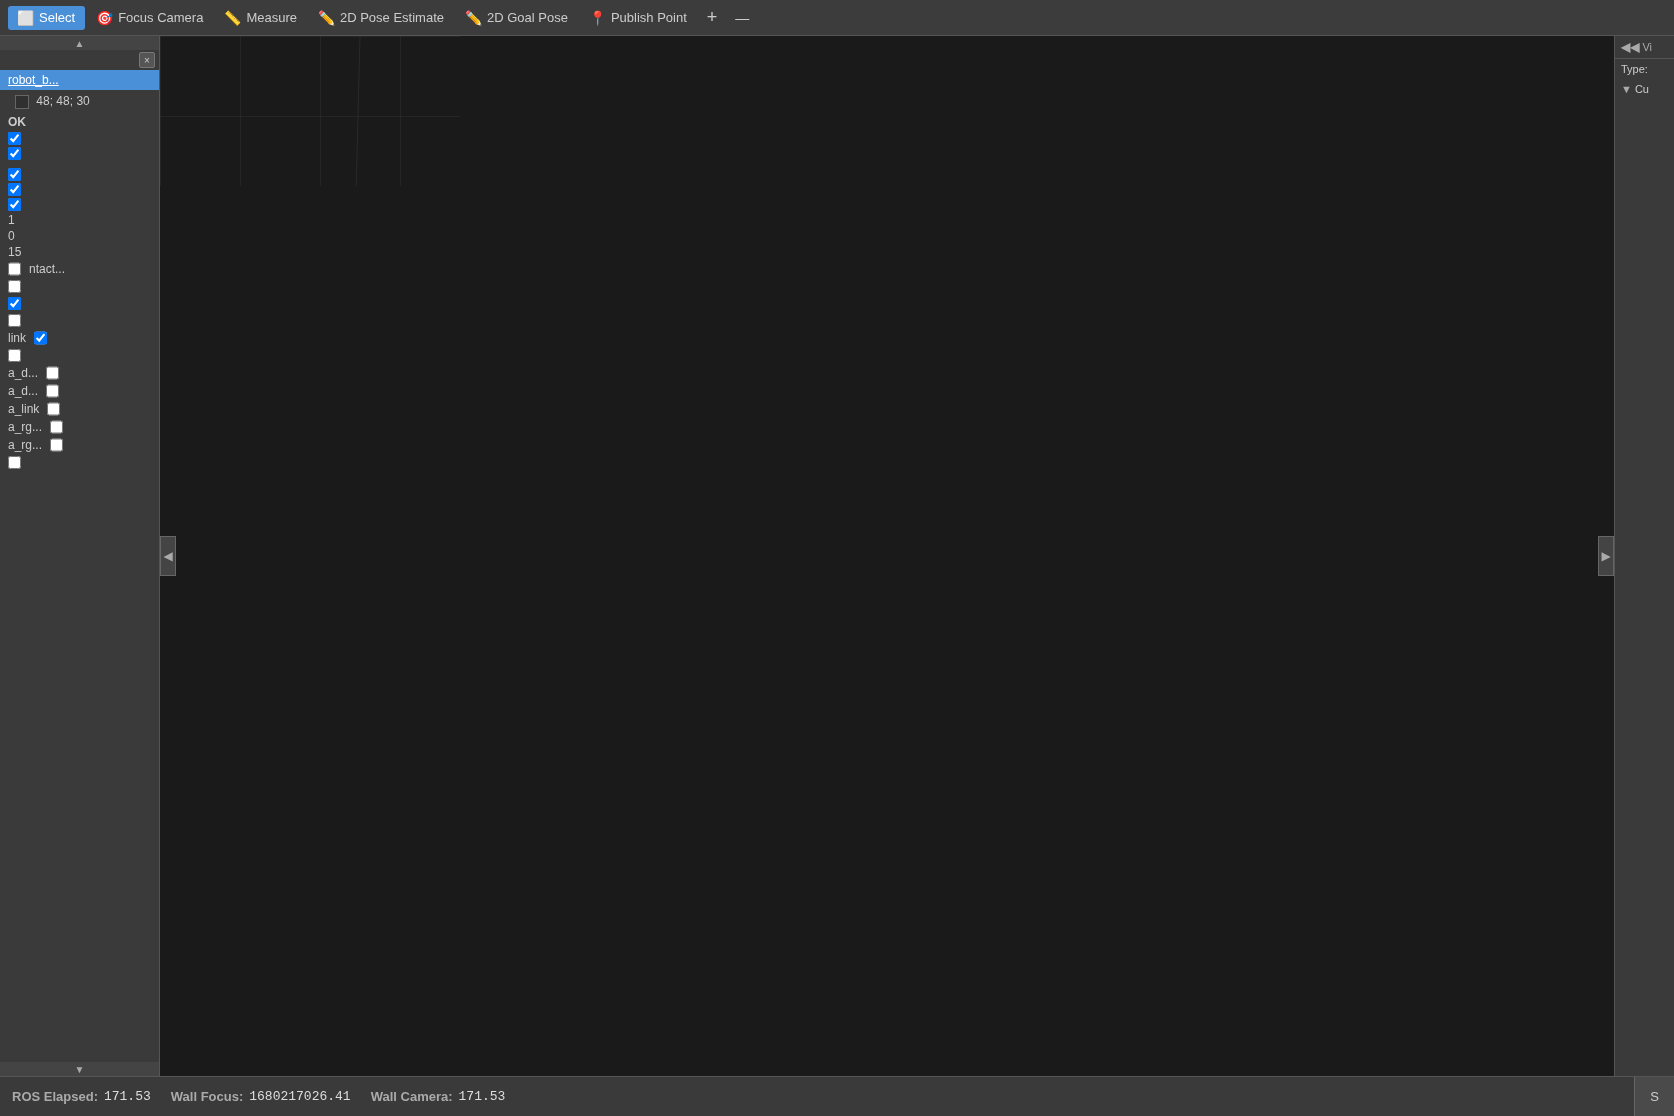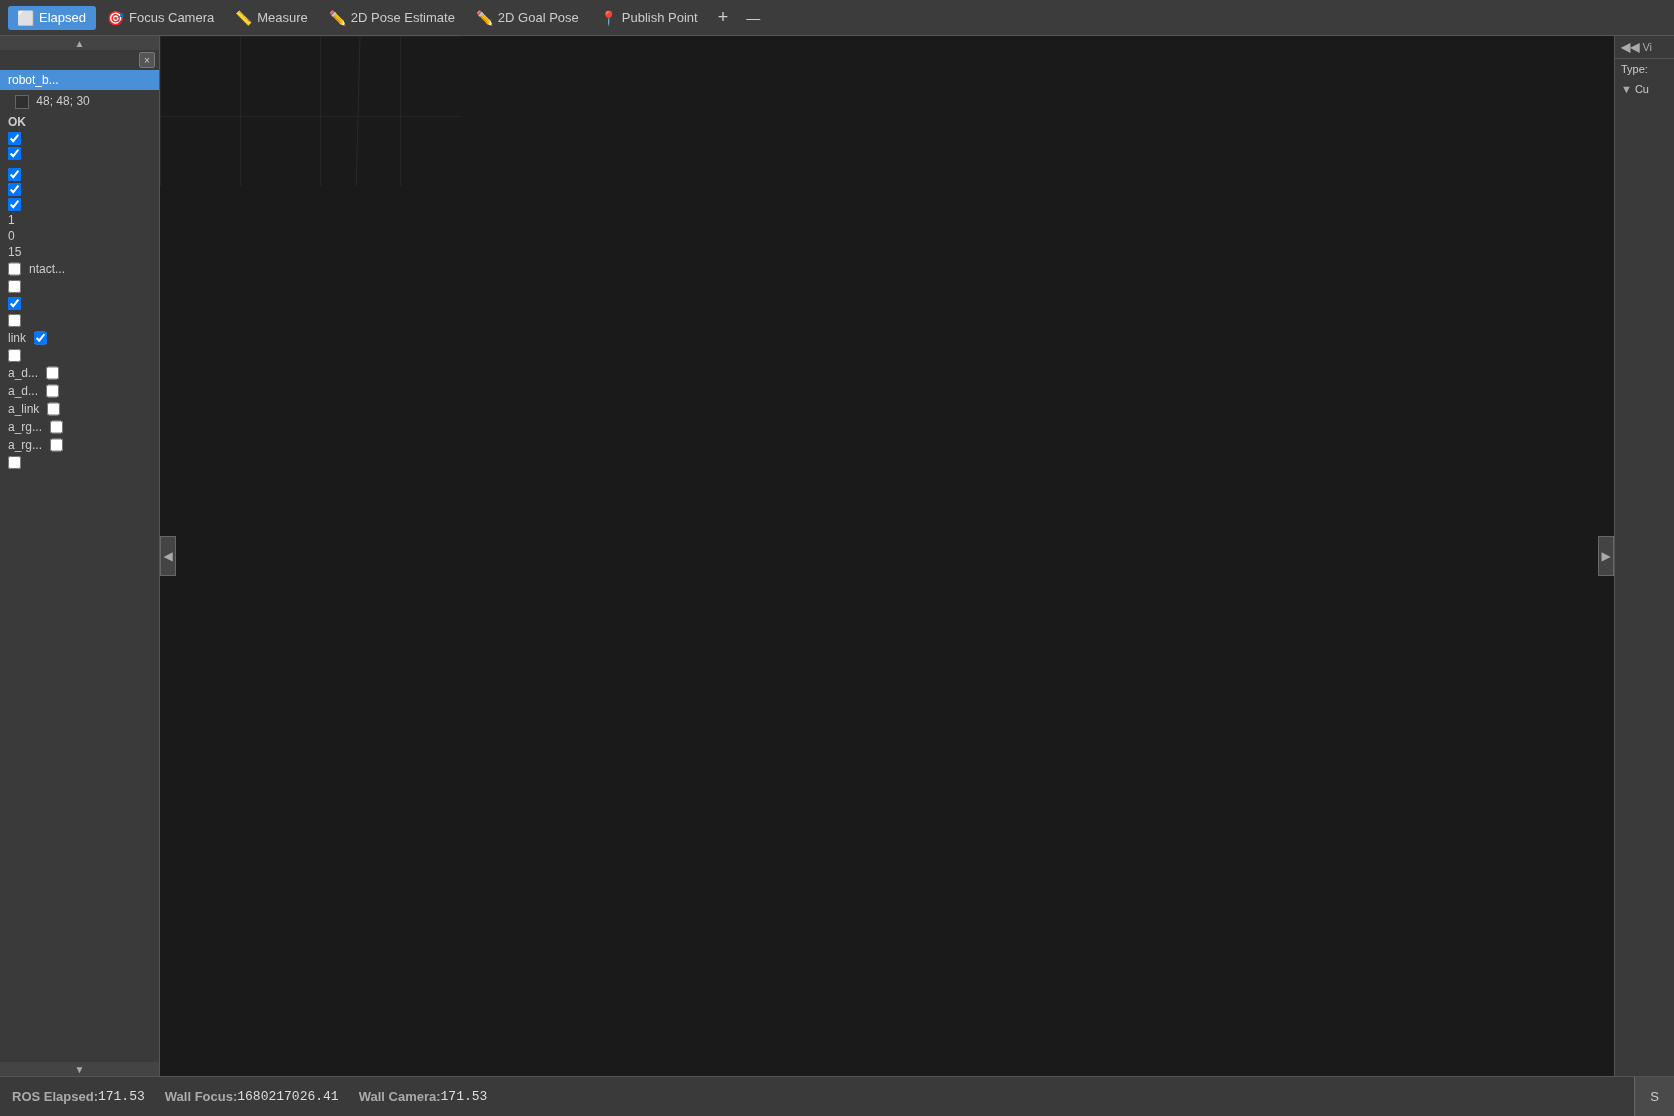--- a/index.html
+++ b/index.html
@@ -86,20 +86,21 @@
     }
 
     .list-item-selected {
       background: #4a90d9;
       color: #fff;
       padding: 3px 8px;
       font-size: 12px;
       white-space: nowrap;
       overflow: hidden;
       text-overflow: ellipsis;
+      text-decoration: underline;
     }
     .list-item-props {
       padding: 4px 15px;
       font-size: 12px;
       color: #ccc;
     }
     .list-item-props .color-swatch {
       display: inline-block;
       width: 14px;
       height: 14px;
@@ -261,38 +262,38 @@
       display: flex;
       align-items: center;
       padding: 0 12px;
       gap: 20px;
       font-size: 13px;
       color: #ccc;
     }
     .status-field {
       display: flex;
       align-items: center;
-      gap: 0;
+      gap: 6px;
     }
     .status-label {
       color: #aaa;
       font-weight: bold;
     }
     .status-value {
       color: #ddd;
       font-family: Liberation Mono, monospace;
     }
   </style>
 </head>
 <body>
 
 <div id="toolbar">
   <button class="toolbar-btn active">
     <span class="toolbar-icon">⬜</span>
-    <span>Elapsed</span>
+    <span>Select</span>
   </button>
   <button class="toolbar-btn">
     <span class="toolbar-icon">🎯</span>
     <span>Focus Camera</span>
   </button>
   <button class="toolbar-btn">
     <span class="toolbar-icon">📏</span>
     <span>Measure</span>
   </button>
   <button class="toolbar-btn">

